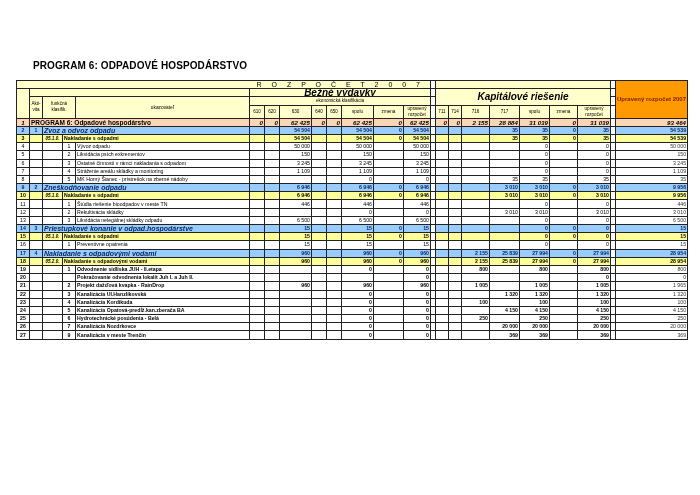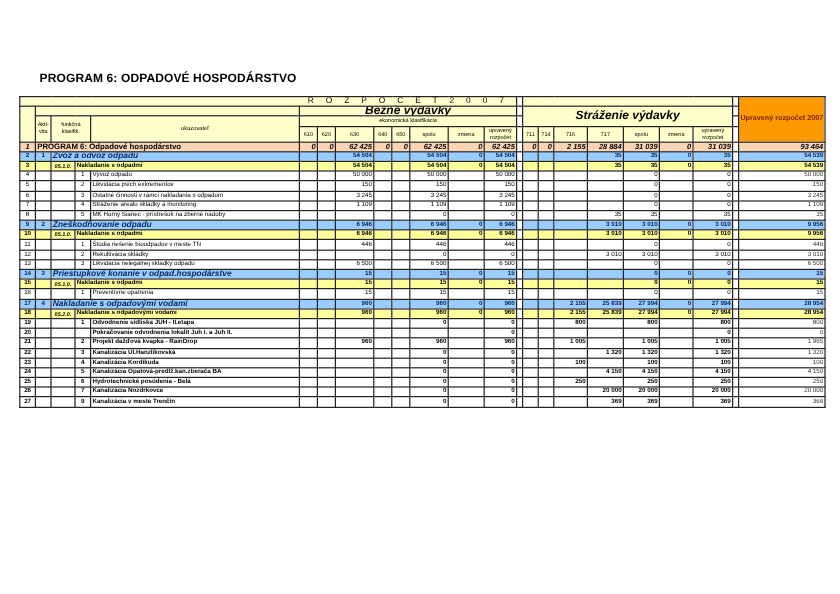--- a/index.html
+++ b/index.html
@@ -65,21 +65,21 @@
       <td class="gap"></td>
       <td colspan="7"></td>
       <td class="gap"></td>
       <td rowspan="4" class="upr-head">Upravený rozpočet 2007</td>
     </tr>
     <tr class="hdr">
       <td rowspan="3"></td>
       <td colspan="4" style="border-bottom:none"></td>
       <td colspan="8" class="sec-title">Bežné výdavky</td>
       <td class="gap"></td>
-      <td colspan="7" class="sec-title" rowspan="2">Stráženie výdavky</td>
+      <td colspan="7" class="sec-title" rowspan="2">Kapitálové riešenie</td>
       <td class="gap"></td>
     </tr>
     <tr class="hdr">
       <td rowspan="2" style="white-space:normal;font-size:4.6px;line-height:6px">Akti-vita</td>
       <td rowspan="2" colspan="2" style="white-space:normal;font-size:4.6px;line-height:6px">funkčná klasifik.</td>
       <td rowspan="2" style="font-size:4.8px">ukazovateľ</td>
       <td colspan="8" style="font-size:4.6px">ekonomická klasifikácia</td>
       <td class="gap"></td>
       <td class="gap"></td>
     </tr>

